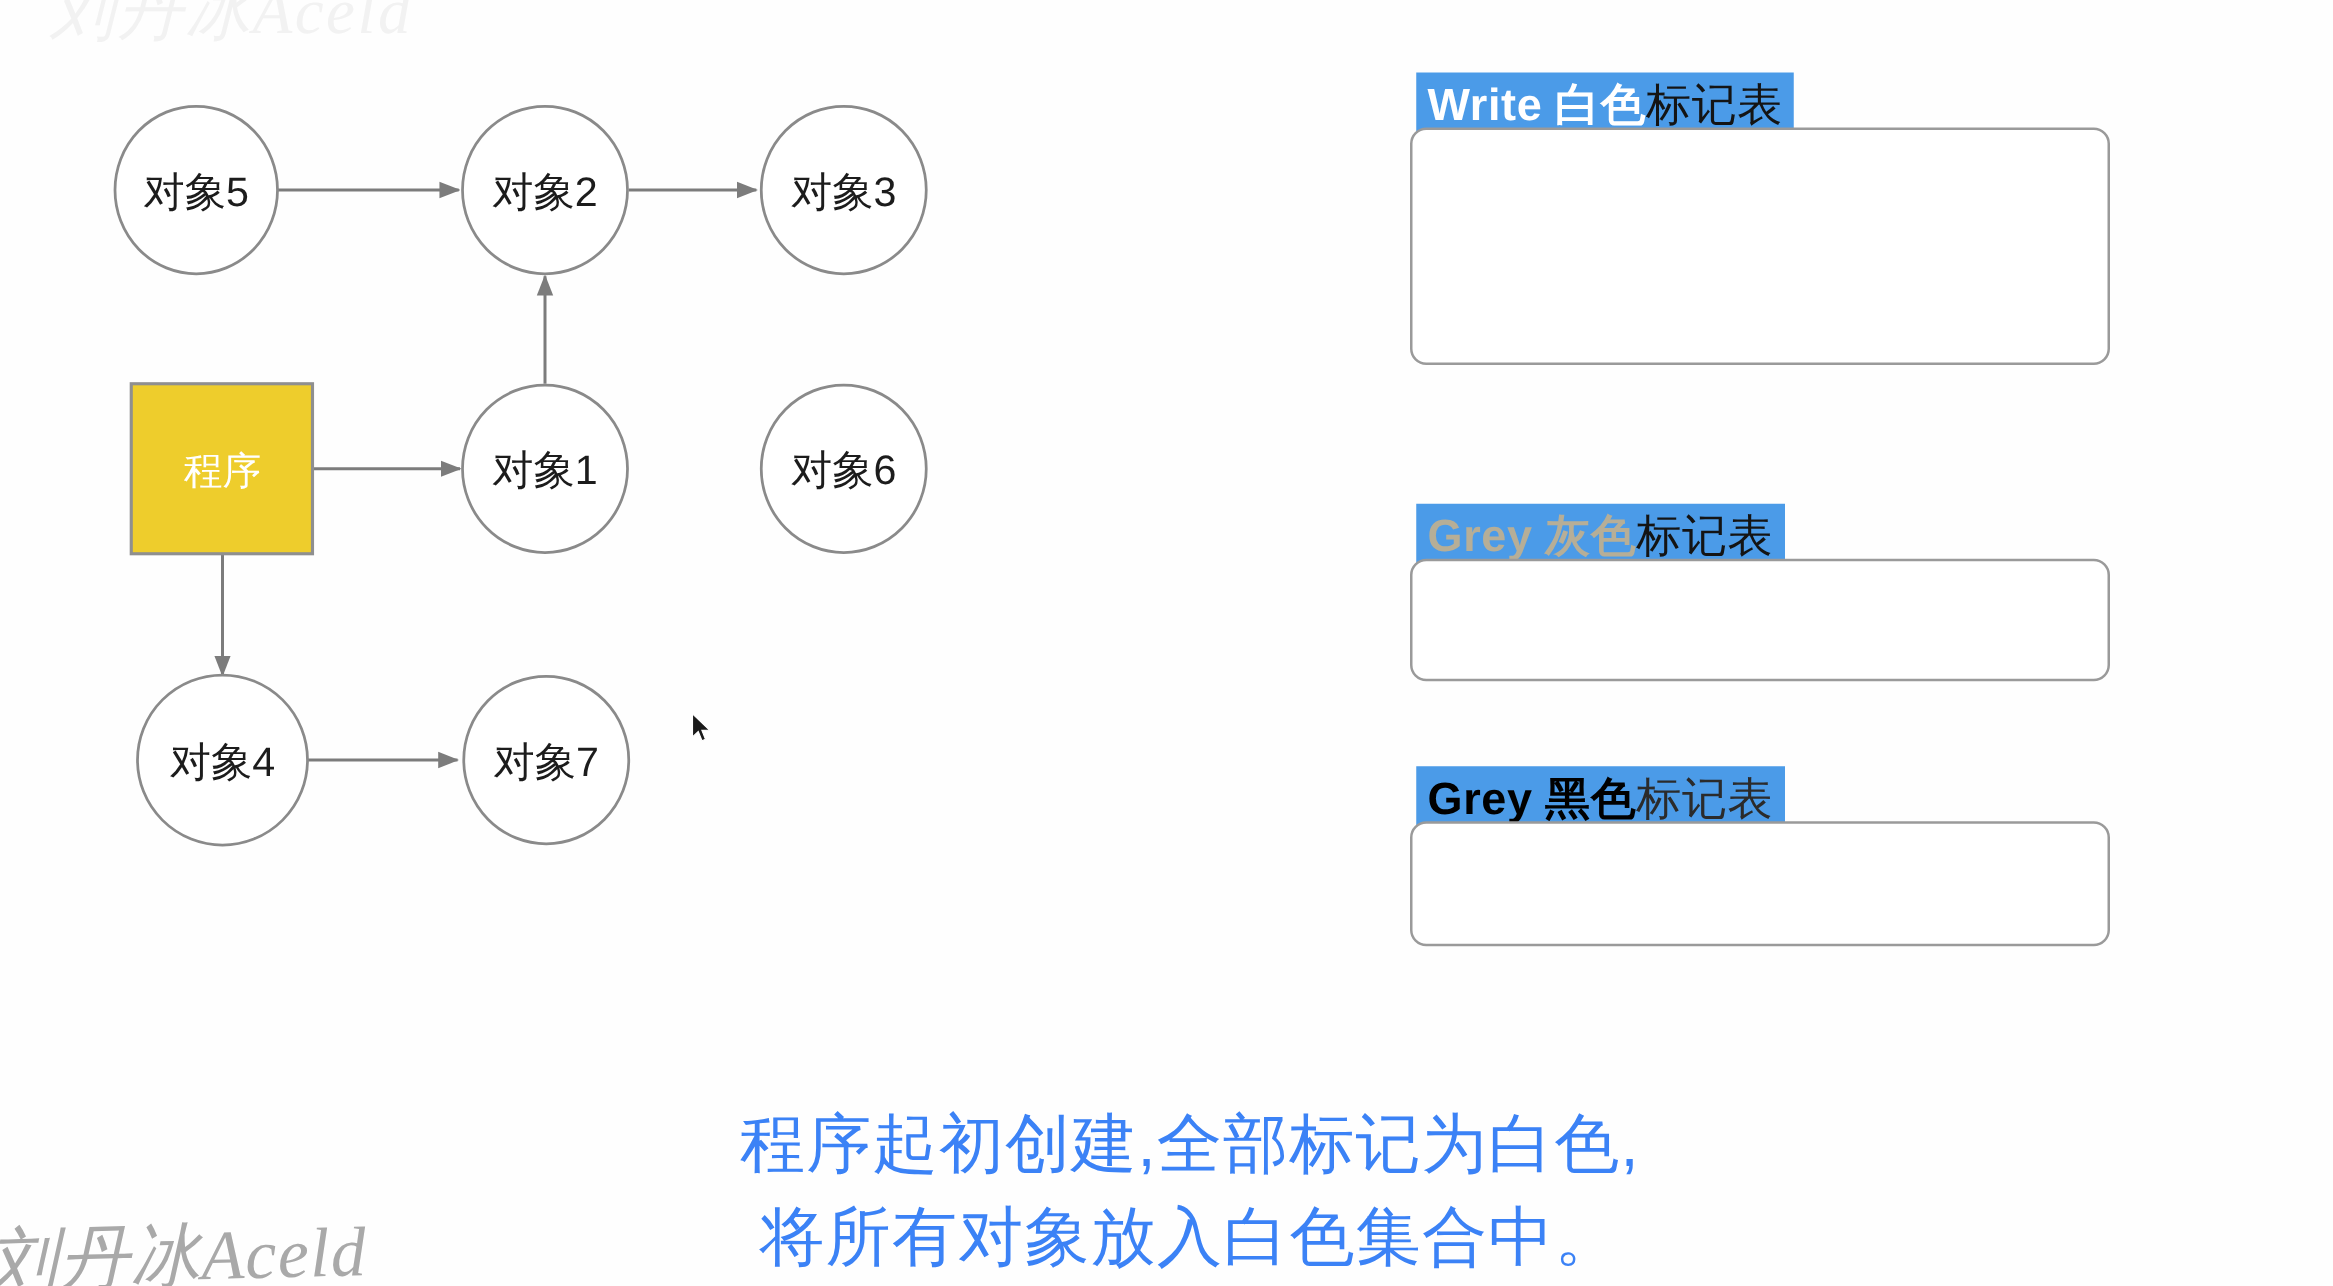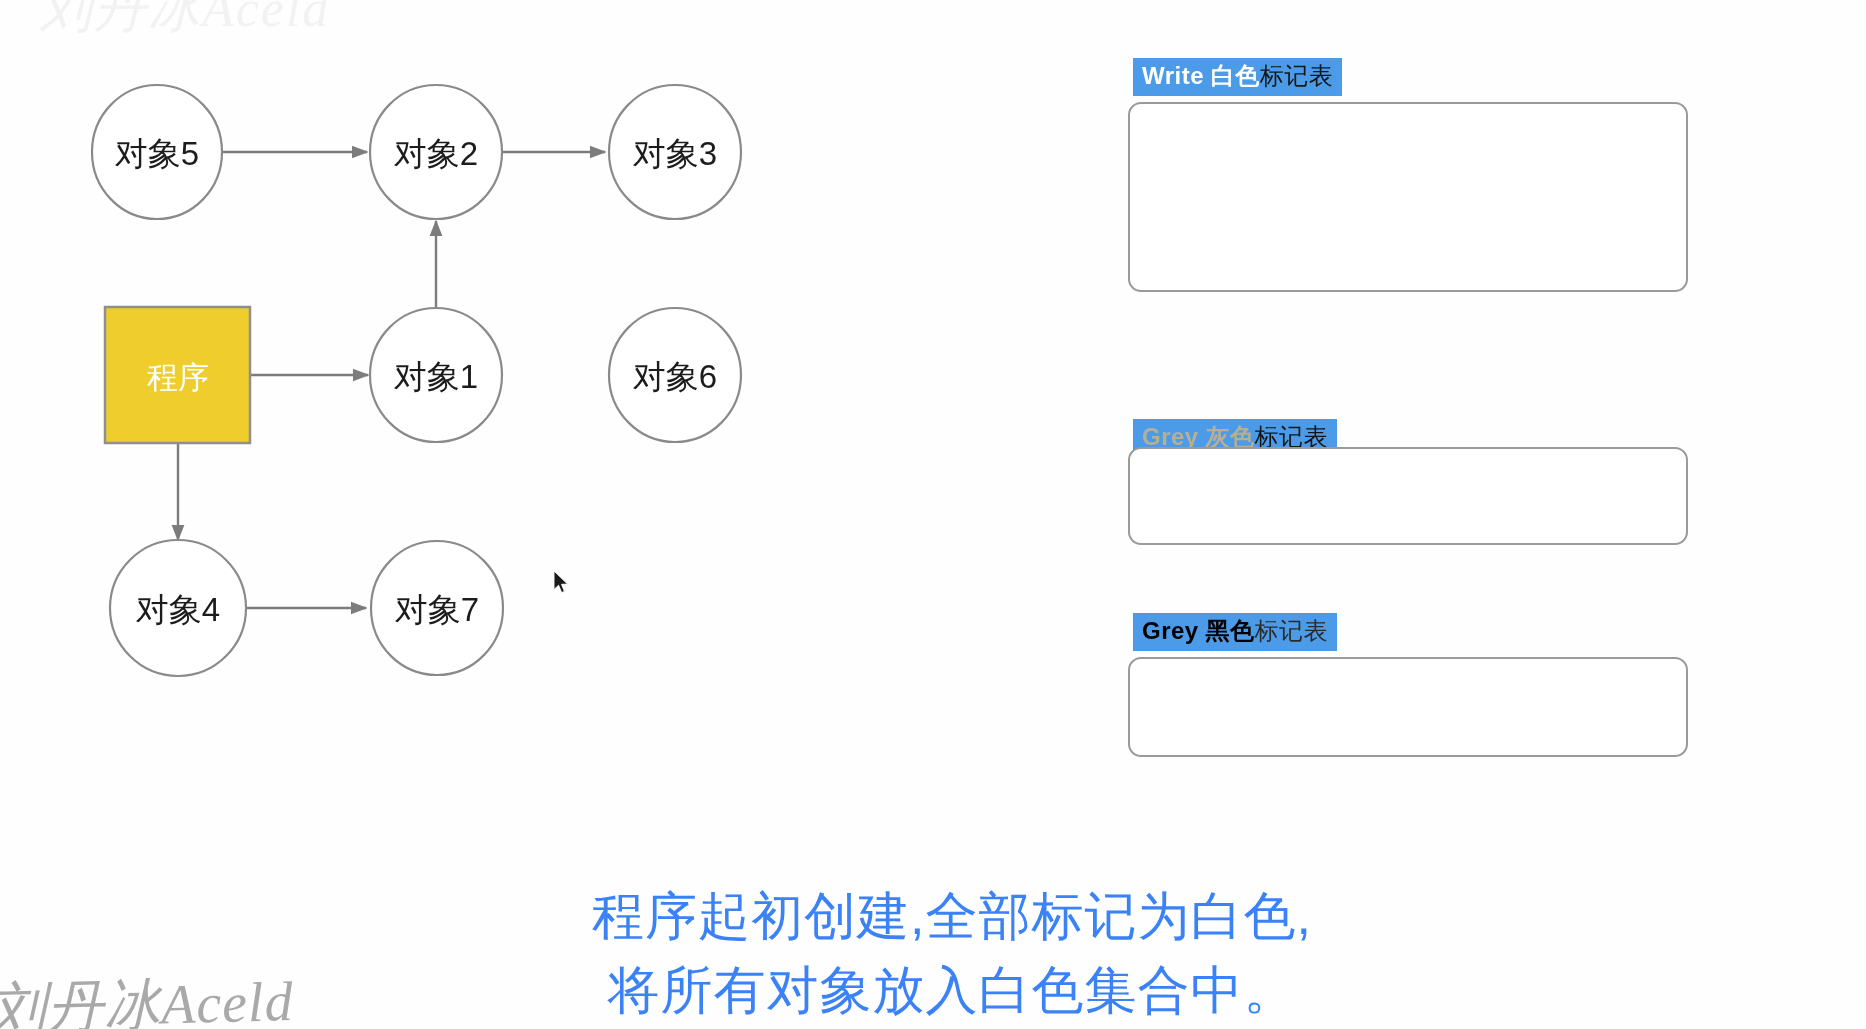--- a/index.html
+++ b/index.html
@@ -106,21 +106,21 @@
     width: 700px;
     height: 820px;
   }
   .table-group { position: absolute; left: 0; }
   .tbl-header {
     position: absolute;
     left: 5px;
     display: inline-block;
     background: #4b9be8;
     padding: 3px 9px 5px 9px;
-    font-size: 24px;
+    font-size: 36px;
     font-weight: bold;
     white-space: nowrap;
     line-height: 1.25;
   }
   .hdr-en { letter-spacing: 0.5px; }
   .hdr-cn { letter-spacing: 0.5px; }
   .hdr-tail { font-weight: 400; letter-spacing: 0.5px; }
 
   .tbl-box {
     position: absolute;
@@ -132,21 +132,21 @@
   }
 
   
   #grp-white  { top: 58px; }
   #grp-white  .tbl-header { top: 0px; color: #ffffff; }
   #grp-white  .tbl-box { top: 44px; width: 560px; height: 190px; }
   #grp-white  .hdr-tail { color: #141414; }
 
   
   #grp-grey   { top: 403px; }
-  #grp-grey   .tbl-header { top: 0px; color: #b6ae97; margin-top: 16px; }
+  #grp-grey   .tbl-header { top: 0px; color: #b6ae97; }
   #grp-grey   .tbl-box { top: 44px; width: 560px; height: 98px; }
   #grp-grey   .hdr-tail { color: #141414; }
 
   
   #grp-black  { top: 613px; }
   #grp-black  .tbl-header { top: 0px; color: #000000; }
   #grp-black  .tbl-box { top: 44px; width: 560px; height: 100px; }
   #grp-black  .hdr-tail { color: #2b2b2b; }
 
   

